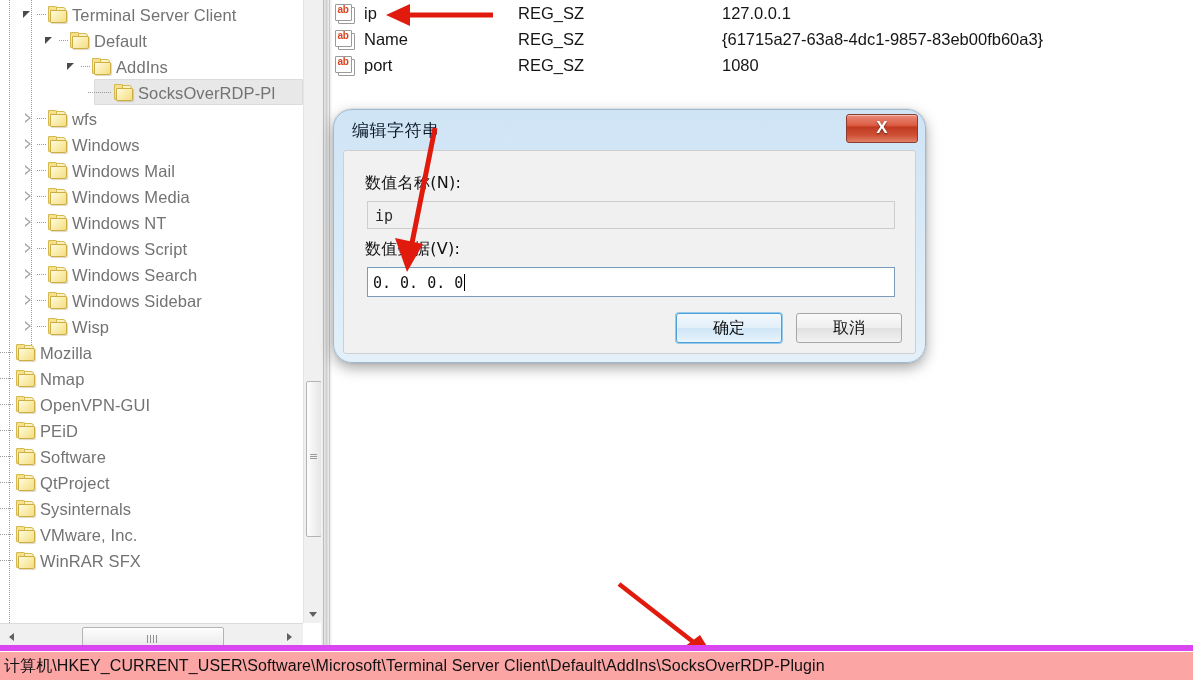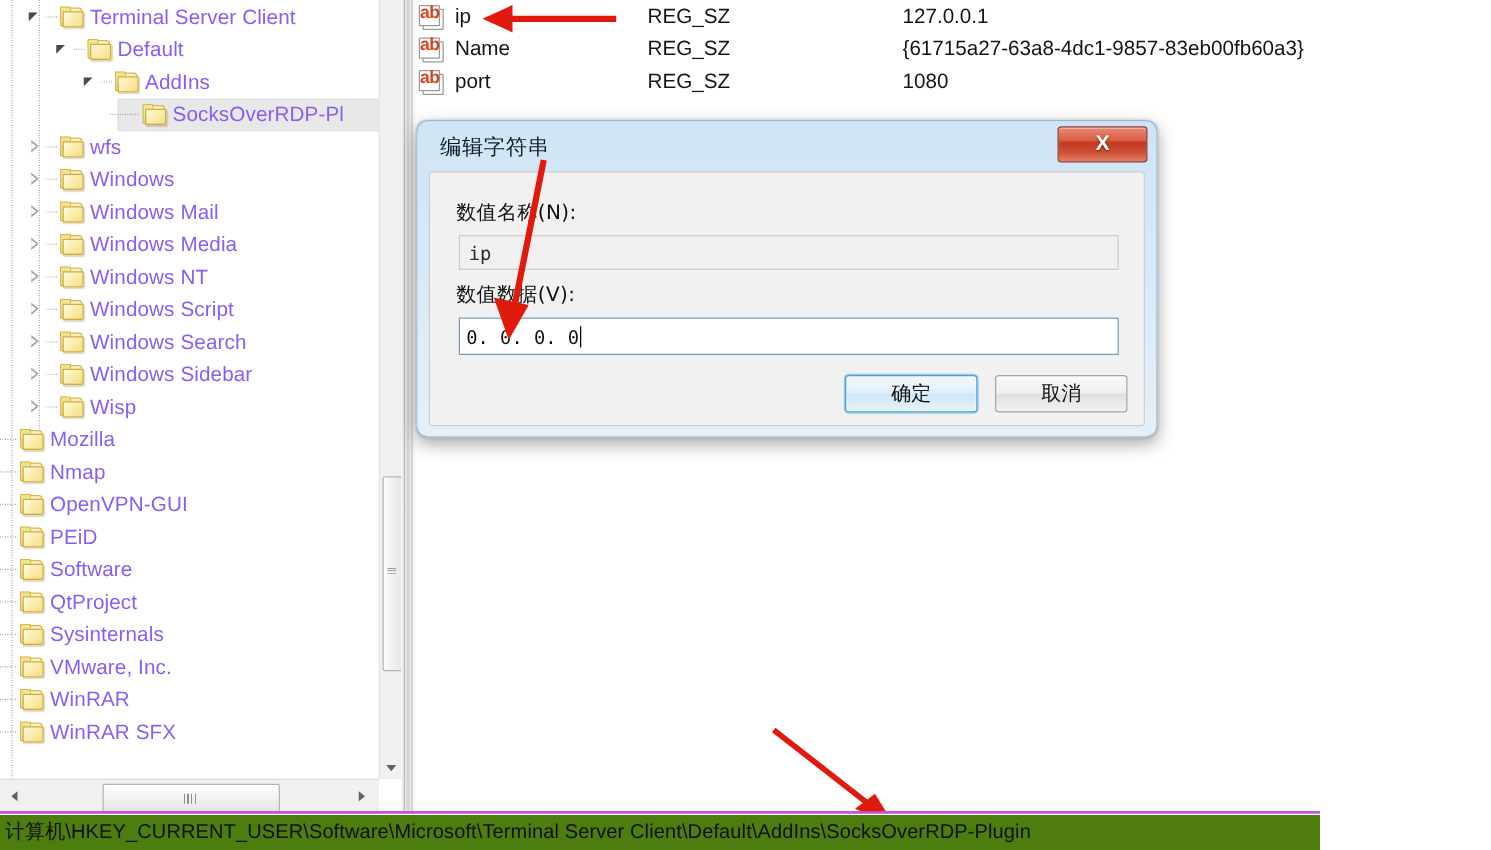--- a/index.html
+++ b/index.html
@@ -18,21 +18,21 @@
   #tree-scroll-area{
     position:absolute;left:0;top:0;width:303px;height:623px;
     overflow:hidden;background:#fff;
   }
   .tree-row{
     position:relative;height:26px;line-height:26px;white-space:nowrap;
     font-size:16.5px;color:#1a1a1a;
   }
   .tree-row .lbl{
     display:inline-block;vertical-align:middle;
-    font-size:16.5px;color:#8b5cf6;letter-spacing:.1px;
+    font-size:16.5px;color:#737373;letter-spacing:.1px;
   }
   .tree-row.selected .sel-bg{
     position:absolute;left:0;top:1px;height:24px;
     background:#e8e8e8;border:1px solid #dcdcdc;border-radius:1px;
     z-index:0;
   }
   .tree-row .inner{position:relative;z-index:1;}
 
   
   .expander{
@@ -173,42 +173,42 @@
     position:absolute;left:0;top:0;width:15px;height:15px;
     background:#ffffff;border:1px solid #9a9a9a;border-radius:1px;
   }
   .ab-icon .pg2{
     position:absolute;left:3px;top:3px;width:15px;height:15px;
     background:#ffffff;border:1px solid #9a9a9a;border-radius:1px;
   }
   .ab-icon .ab-txt{
     position:absolute;left:1px;top:0px;width:14px;height:11px;
     font-family:"Liberation Sans",sans-serif;
-    font-size:14px;font-weight:bold;color:#d8431f;
+    font-size:10px;font-weight:bold;color:#d8431f;
     line-height:11px;text-align:center;letter-spacing:-0.3px;
     z-index:3;
   }
 
   
   #status-bar{
-    position:absolute;left:0;bottom:0;width:1056px;height:29px;
-    background:#4d7c0f;border-top:2px solid #d946ef;
+    position:absolute;left:0;bottom:0;width:1193px;height:29px;
+    background:#fca5a5;border-top:6px solid #d946ef;
   }
   #status-text{
     position:absolute;left:4px;top:0;height:29px;line-height:29px;
     font-size:16px;color:#111;white-space:nowrap;letter-spacing:.1px;
   }
   #status-bar::before{
     content:"";position:absolute;left:0;top:0;right:0;height:1px;background:#fcfcfc;
   }
 
   
   #dialog{
-    position:absolute;left:333px;top:96px;width:591px;height:252px;
-    border-radius:9px;
+    position:absolute;left:333px;top:109px;width:591px;height:252px;
+    border-radius:19px;
     background:linear-gradient(to bottom,#cfe4f5 0%,#d6e9f8 40%,#e3f0fa 100%);
     border:1px solid #9fb9cf;
     box-shadow:0 5px 14px rgba(0,0,0,.35), 0 0 2px rgba(0,0,0,.2);
     overflow:hidden;
   }
   #dlg-titlebar{
     position:absolute;left:0;top:0;width:100%;height:40px;
   }
   #dlg-title{
     position:absolute;left:18px;top:9px;font-size:17px;color:#0b1a2b;
@@ -295,21 +295,20 @@
       <div class="tree-row"><span class="inner" style="padding-left: 22px;"><span class="expander collapsed"></span><span class="dot-h"></span><span class="folder"><span class="back"></span><span class="tab"></span><span class="front"></span></span><span class="lbl">Windows Sidebar</span></span></div>
       <div class="tree-row"><span class="inner" style="padding-left: 22px;"><span class="expander collapsed"></span><span class="dot-h"></span><span class="folder"><span class="back"></span><span class="tab"></span><span class="front"></span></span><span class="lbl">Wisp</span></span></div>
       <div class="tree-row"><span class="inner" style="padding-left: 0px;"><span class="dot-h" style="width: 14px;"></span><span class="folder"><span class="back"></span><span class="tab"></span><span class="front"></span></span><span class="lbl">Mozilla</span></span></div>
       <div class="tree-row"><span class="inner" style="padding-left: 0px;"><span class="dot-h" style="width: 14px;"></span><span class="folder"><span class="back"></span><span class="tab"></span><span class="front"></span></span><span class="lbl">Nmap</span></span></div>
       <div class="tree-row"><span class="inner" style="padding-left: 0px;"><span class="dot-h" style="width: 14px;"></span><span class="folder"><span class="back"></span><span class="tab"></span><span class="front"></span></span><span class="lbl">OpenVPN-GUI</span></span></div>
       <div class="tree-row"><span class="inner" style="padding-left: 0px;"><span class="dot-h" style="width: 14px;"></span><span class="folder"><span class="back"></span><span class="tab"></span><span class="front"></span></span><span class="lbl">PEiD</span></span></div>
       <div class="tree-row"><span class="inner" style="padding-left: 0px;"><span class="dot-h" style="width: 14px;"></span><span class="folder"><span class="back"></span><span class="tab"></span><span class="front"></span></span><span class="lbl">Software</span></span></div>
       <div class="tree-row"><span class="inner" style="padding-left: 0px;"><span class="dot-h" style="width: 14px;"></span><span class="folder"><span class="back"></span><span class="tab"></span><span class="front"></span></span><span class="lbl">QtProject</span></span></div>
       <div class="tree-row"><span class="inner" style="padding-left: 0px;"><span class="dot-h" style="width: 14px;"></span><span class="folder"><span class="back"></span><span class="tab"></span><span class="front"></span></span><span class="lbl">Sysinternals</span></span></div>
       <div class="tree-row"><span class="inner" style="padding-left: 0px;"><span class="dot-h" style="width: 14px;"></span><span class="folder"><span class="back"></span><span class="tab"></span><span class="front"></span></span><span class="lbl">VMware, Inc.</span></span></div>
-      <div class="tree-row"><span class="inner" style="padding-left: 0px;"><span class="dot-h" style="width: 14px;"></span><span class="folder"><span class="back"></span><span class="tab"></span><span class="front"></span></span><span class="lbl">WinRAR</span></span></div>
       <div class="tree-row"><span class="inner" style="padding-left: 0px;"><span class="dot-h" style="width: 14px;"></span><span class="folder"><span class="back"></span><span class="tab"></span><span class="front"></span></span><span class="lbl">WinRAR SFX</span></span></div>
     </div>
 
   <div id="v-scroll">
     <div id="v-thumb">
       <div class="grip"></div>
     </div>
     <div id="v-down"></div>
   </div>
 

